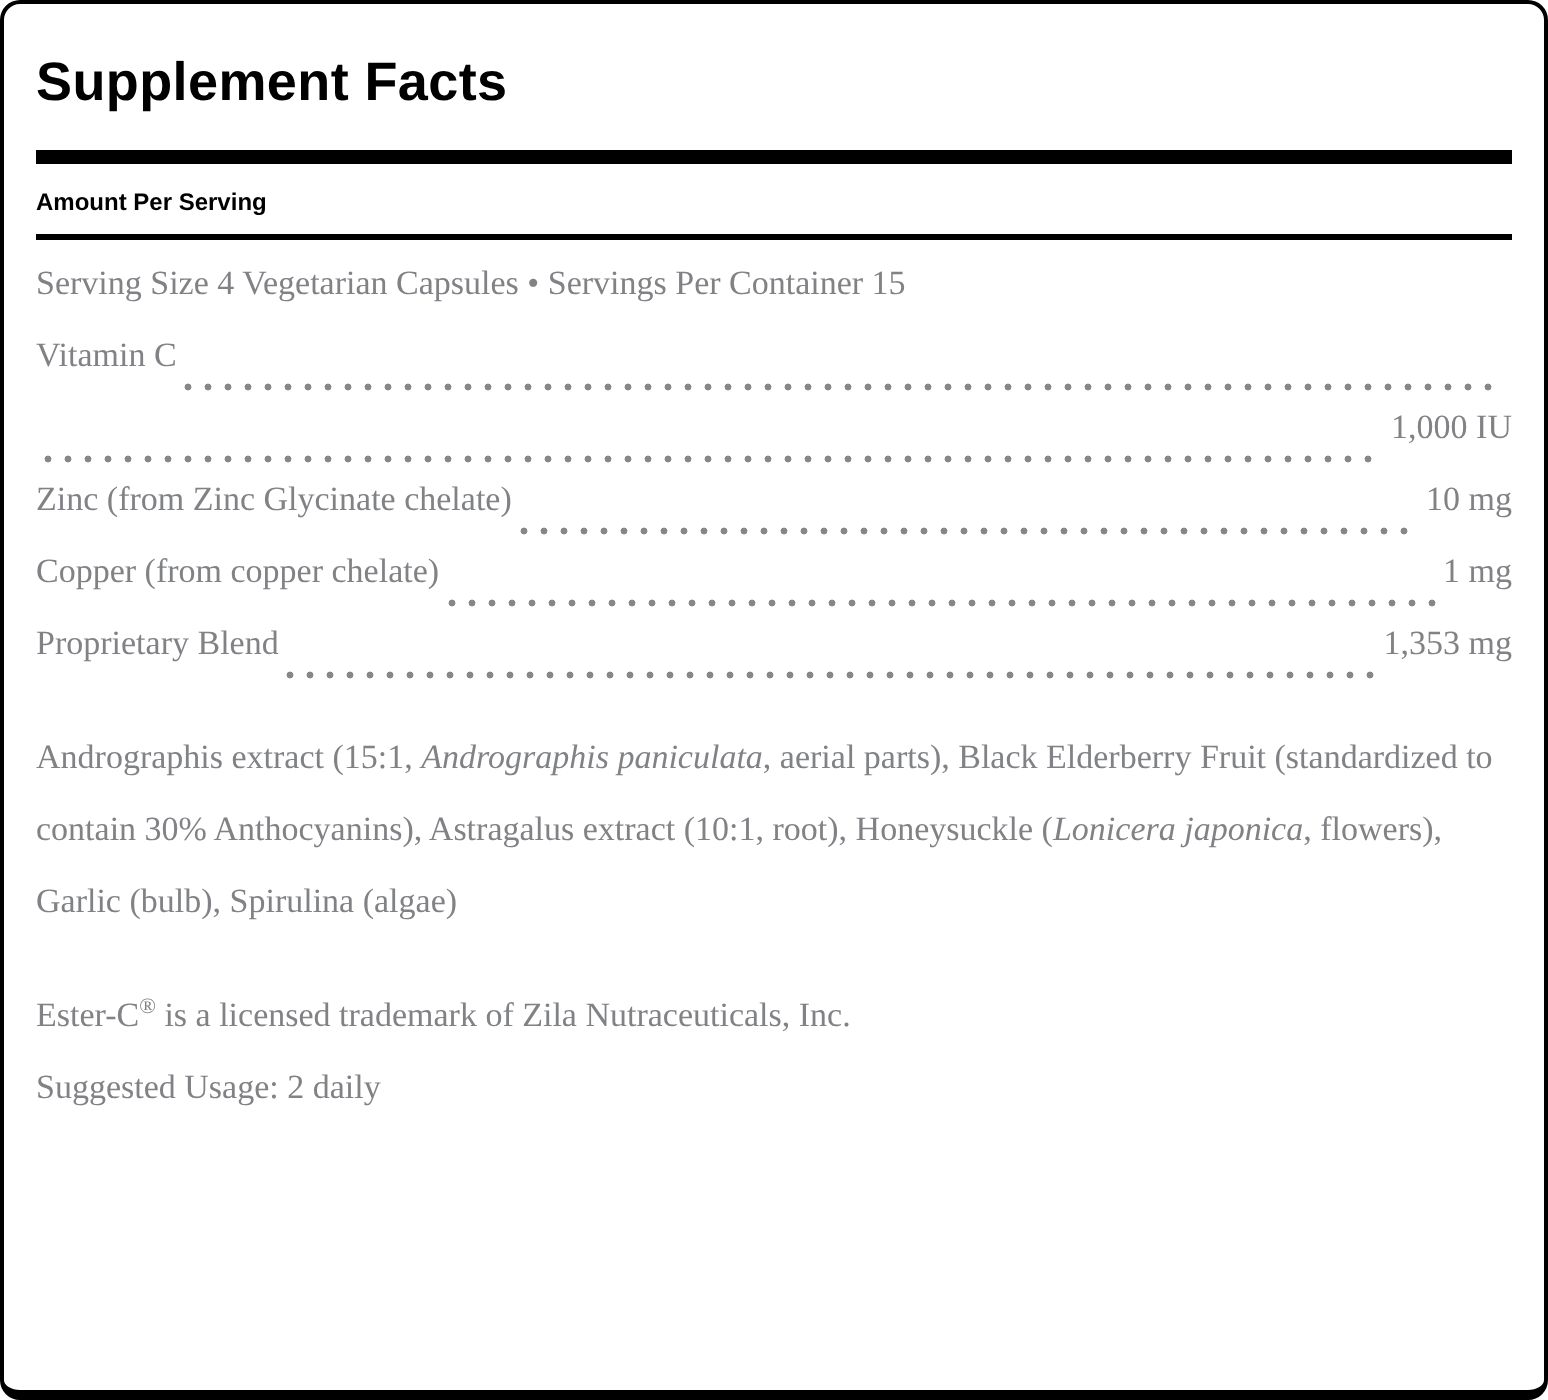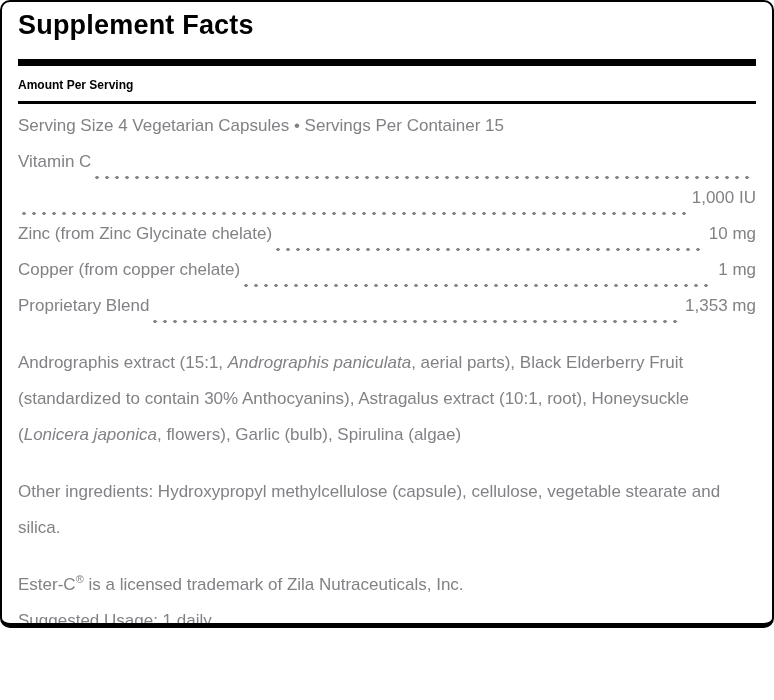--- a/index.html
+++ b/index.html
@@ -4,25 +4,25 @@
 <style>
   html, body {
     margin: 0;
     padding: 0;
     background: #ffffff;
     font-family: "Liberation Sans", sans-serif;
   }
   .facts-panel {
     box-sizing: border-box;
     width: 774px;
-    height: 628px;
+    height: 700px;
     border: 2px solid #000000;
     border-bottom-width: 5px;
     border-radius: 10px;
-    padding: 4px 16px 12px 16px;
+    padding: 20px 16px 12px 16px;
     background: #ffffff;
     overflow: hidden;
   }
   .title {
     font-size: 27px;
     font-weight: bold;
     color: #000000;
     letter-spacing: 0.2px;
     margin: 4px 0 0 0;
   }
@@ -38,20 +38,21 @@
   }
   .section-header {
     font-size: 12px;
     font-weight: bold;
     color: #000000;
   }
   .lines {
     color: #808285;
     font-size: 17px;
     line-height: 36px;
+    font-family: Liberation Serif, serif;
   }
   .line { margin: 0; }
   .line.para { margin: 21px 0; line-height: 36px; }
   .line.dotted {
     display: flex;
     align-items: flex-end;
   }
   .lbl { white-space: nowrap; }
   .line.para .lbl { white-space: normal; }
   .dots {
@@ -103,17 +104,16 @@
         <span class="lbl"><span>Copper (from copper chelate)</span></span>
         <span class="dots"></span>
         <span class="val">1 mg</span>
       </div>
       <div class="line dotted">
         <span class="lbl"><span>Proprietary Blend</span></span>
         <span class="dots"></span>
         <span class="val">1,353 mg</span>
       </div>
       <div class="line para"><span class="lbl"><span>Andrographis extract (15:1, </span><em class="seg-i">Andrographis paniculata</em><span>, aerial parts), Black Elderberry Fruit (standardized to contain 30% Anthocyanins), Astragalus extract (10:1, root), Honeysuckle (</span><em class="seg-i">Lonicera japonica</em><span>, flowers), Garlic (bulb), Spirulina (algae)</span></span></div>
-      <div class="line para"><span class="lbl"><span>Other ingredients: Hydroxypropyl methylcellulose (capsule), cellulose, vegetable stearate and silica.</span></span></div>
       <div class="line plain"><span class="lbl"><span>Ester-C</span><sup class="seg-sup">®</sup><span> is a licensed trademark of Zila Nutraceuticals, Inc.</span></span></div>
-      <div class="line plain"><span class="lbl"><span>Suggested Usage: 1 daily</span></span></div>
+      <div class="line plain"><span class="lbl"><span>Suggested Usage: 2 daily</span></span></div>
     </div>
 </div>
 
 </body></html>

